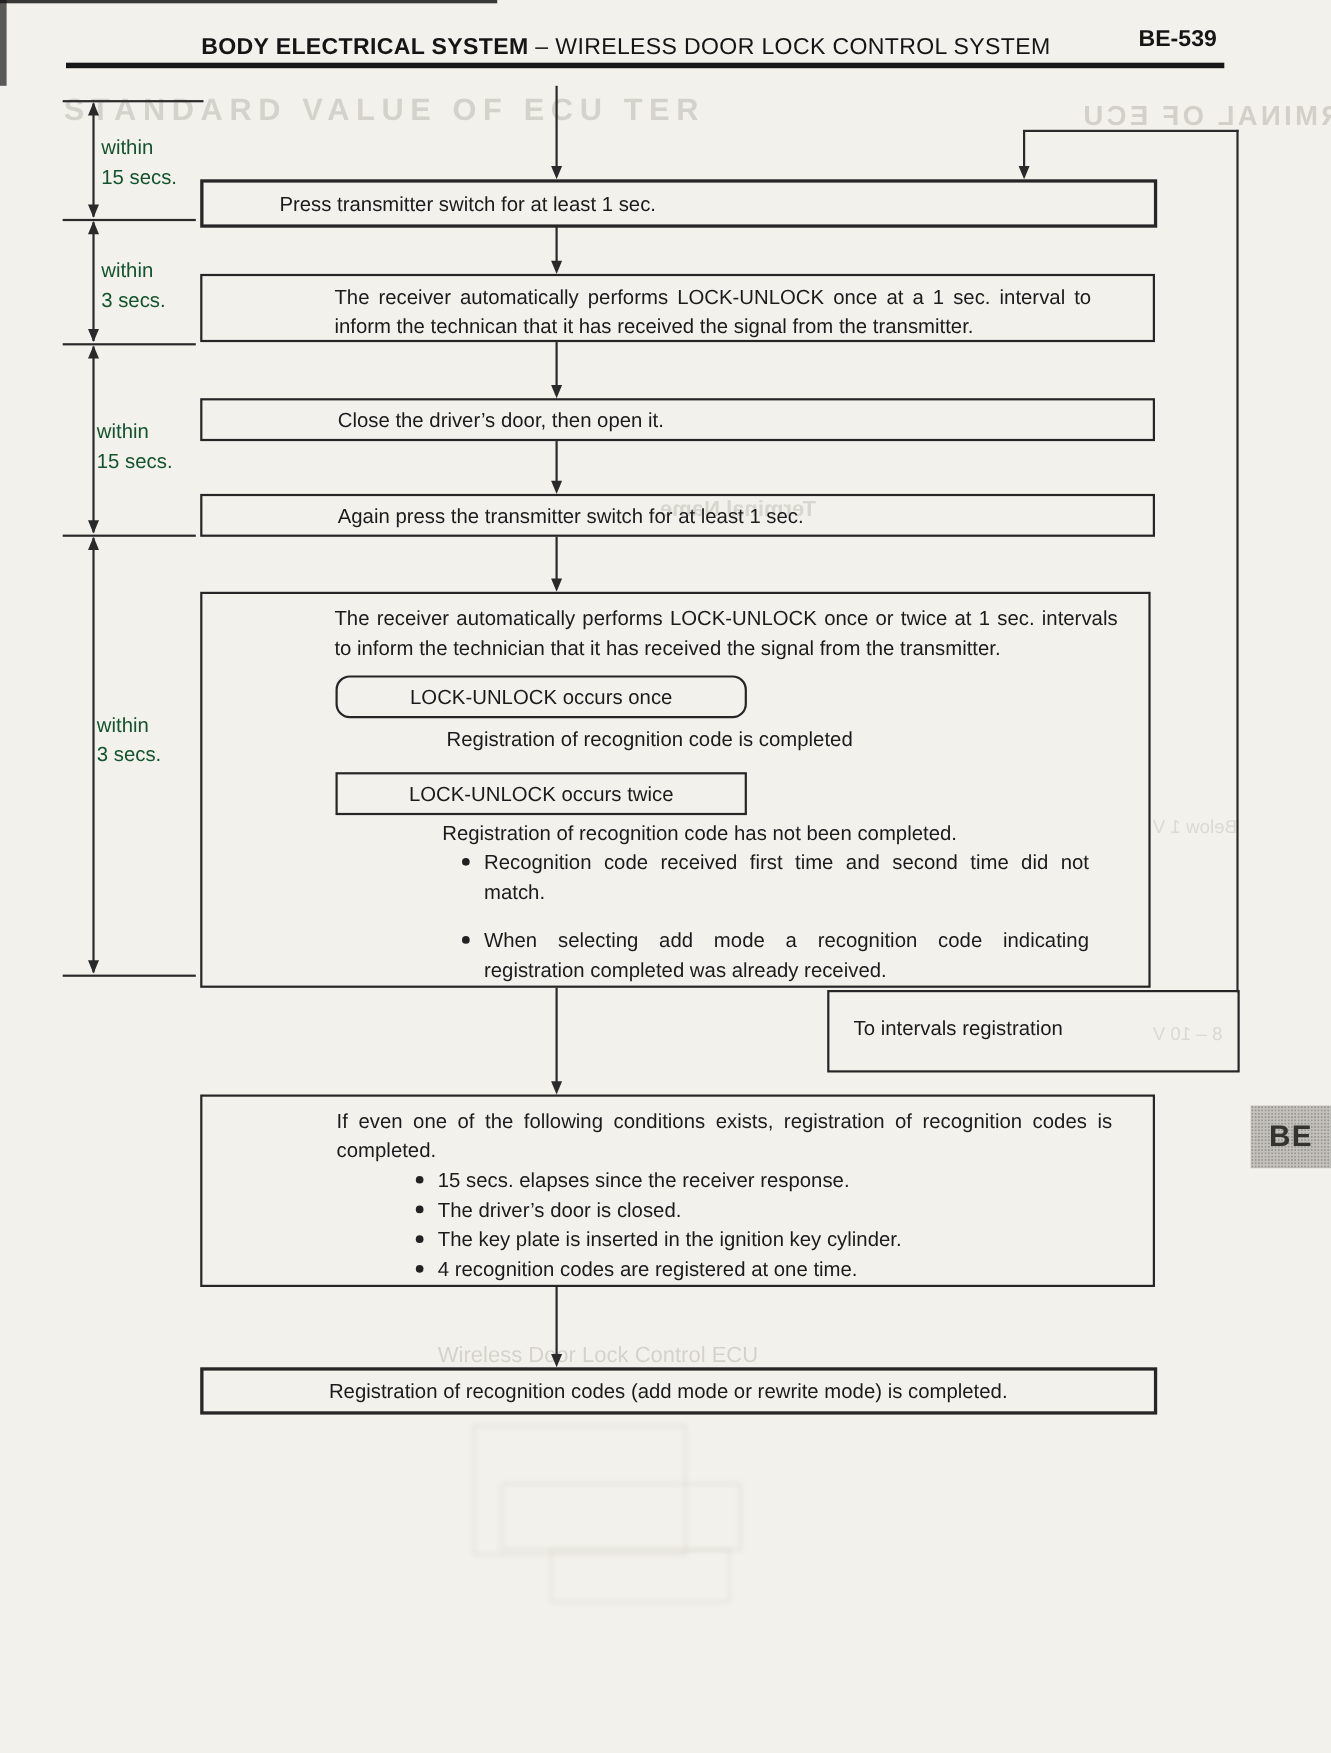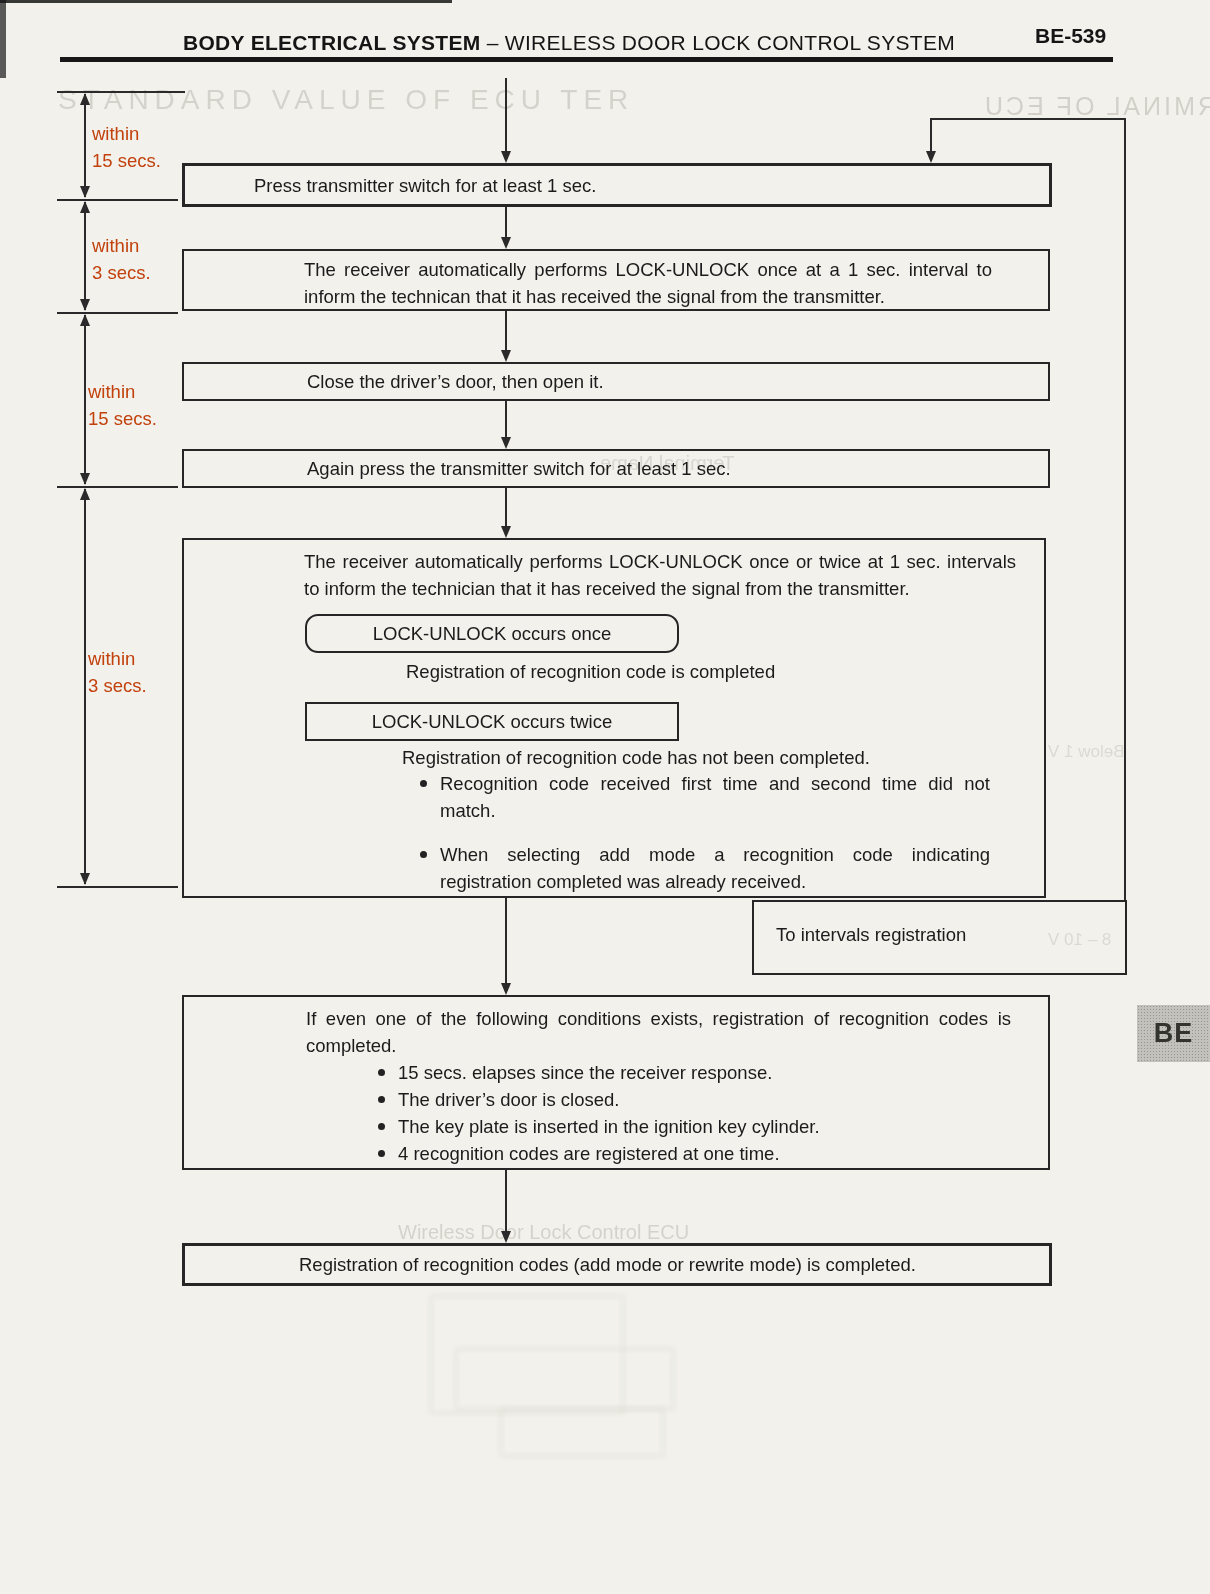--- a/index.html
+++ b/index.html
@@ -11,40 +11,40 @@
   
   .vline{position:absolute;width:2px;background:#2a2a2a;}
   .hline{position:absolute;height:2px;background:#2a2a2a;}
   .ah{position:absolute;width:0;height:0;}
   .ah.down{border-left:5px solid transparent;border-right:5px solid transparent;border-top:12px solid #2a2a2a;}
   .ah.up{border-left:5px solid transparent;border-right:5px solid transparent;border-bottom:12px solid #2a2a2a;}
   
   .box{position:absolute;border:2px solid #262626;}
   .btext{font-size:18.5px;line-height:27px;color:#1b1b1b;}
   .just{text-align:justify;}
-  .timing{position:absolute;font-size:18.5px;line-height:27px;color:#c2410c;}
+  .timing{position:absolute;font-size:18.5px;line-height:27px;color:#14532d;}
   
   .hdr-title{position:absolute;left:183px;top:31px;font-size:21px;letter-spacing:.3px;color:#151515;white-space:nowrap;}
   .hdr-title b{font-weight:700;}
   .page-code{position:absolute;left:1035px;top:24px;font-size:21px;font-weight:700;color:#151515;}
   .rule{position:absolute;left:60px;top:57px;width:1053px;height:5px;background:#171717;}
   
   .brow{display:flex;align-items:flex-start;}
   .bdot{flex:0 0 auto;width:7px;height:7px;border-radius:50%;background:#222;margin:10px 13px 0 0;}
   
   .betab{
     position:absolute;left:1137px;top:1005px;width:73px;height:57px;
     background-color:#c3c1bb;
     background-image:radial-gradient(circle,#96948d .8px,transparent 1px);
     background-size:3px 3px;
     display:flex;align-items:center;justify-content:center;
     font-size:27px;font-weight:700;color:#34342f;letter-spacing:1px;
   }
   
-  .ghost{position:absolute;color:#b8b6ac;font-weight:400;white-space:nowrap;filter:blur(.6px);}
+  .ghost{position:absolute;color:#b8b6ac;font-weight:700;white-space:nowrap;filter:blur(.6px);}
   .mirror{transform:scaleX(-1);}
   .gblob{position:absolute;border:2px solid #d6d4ca;filter:blur(2.5px);opacity:.55;}
   
   .art-top{position:absolute;left:0;top:0;width:452px;height:3px;background:#181818;opacity:.85;}
   .art-corner{position:absolute;left:0;top:0;width:6px;height:78px;background:#181818;opacity:.7;}
 </style>
 </head>
 <body>
 
 <div class="page">

